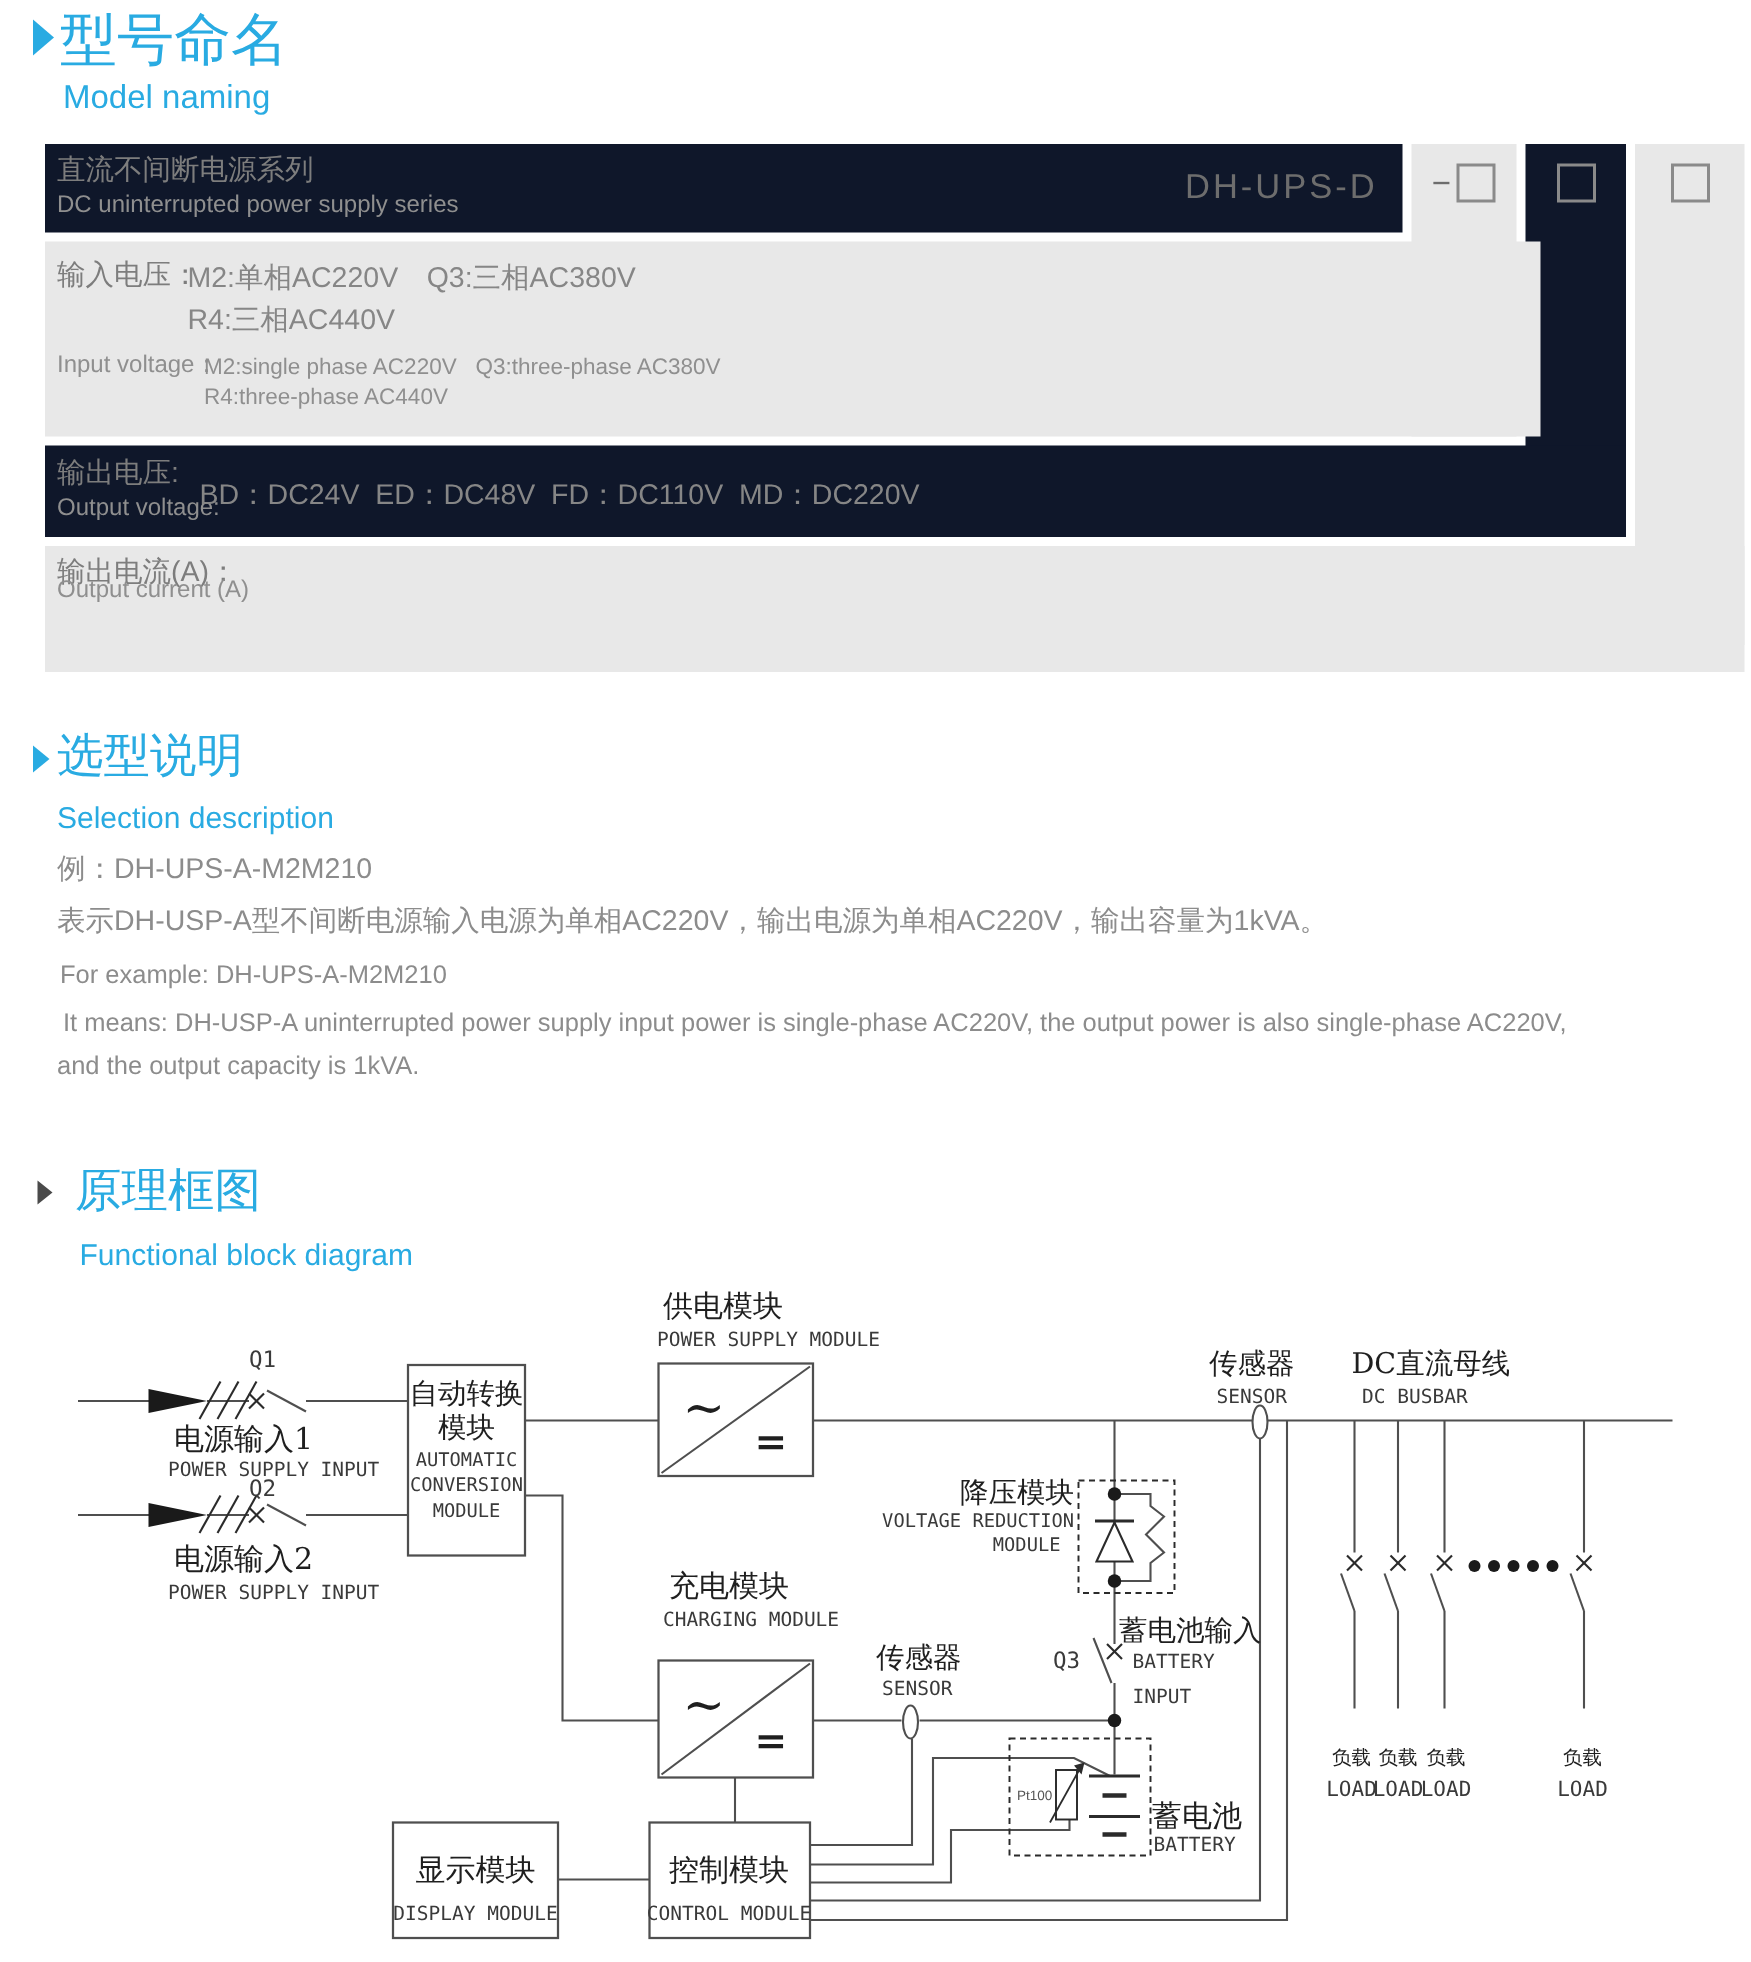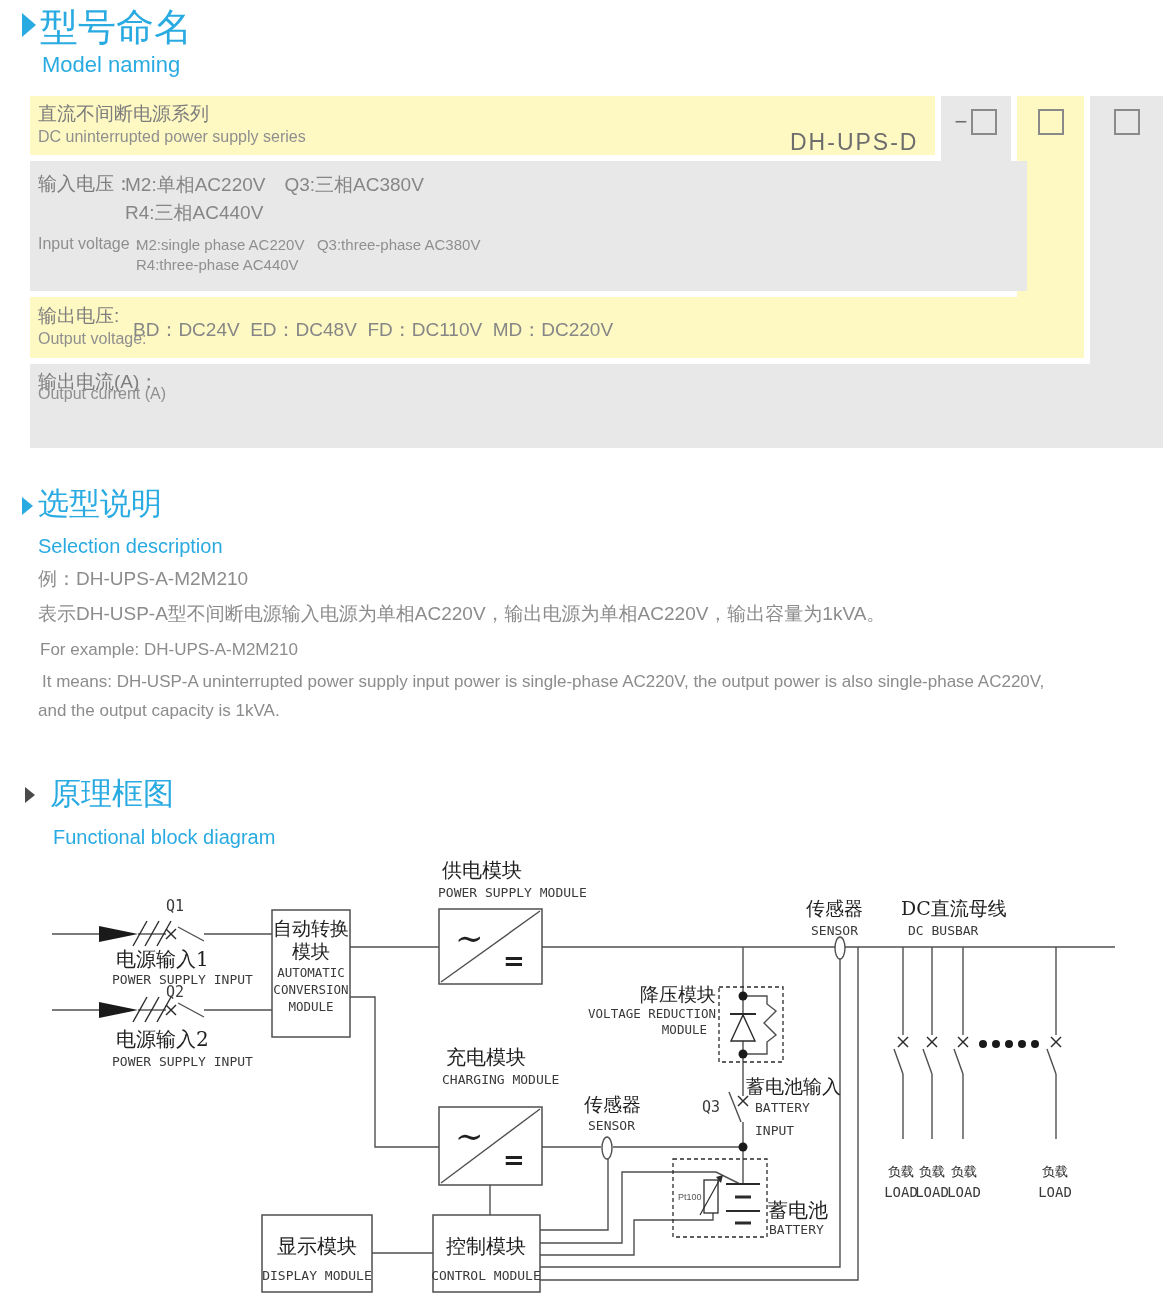--- a/index.html
+++ b/index.html
@@ -8,21 +8,21 @@
   .abs{position:absolute;}
   
   .tri{width:0;height:0;display:block;}
   .tri-blue{border-left:14px solid #29abe2;border-top:12px solid transparent;border-bottom:12px solid transparent;}
   .tri-blue-sm{border-left:11px solid #29abe2;border-top:9px solid transparent;border-bottom:9px solid transparent;}
   .tri-dark{border-left:10px solid #4a4a4a;border-top:8px solid transparent;border-bottom:8px solid transparent;}
   .h-cn{color:#29abe2;line-height:1;white-space:nowrap;}
   .h-en{color:#29abe2;line-height:1;white-space:nowrap;}
   
   .blk{position:absolute;}
-  .bg-blue{background:#fef9c3;}
+  .bg-blue{background:#0f172a;}
   .bg-gray{background:#e8e8e8;}
   .t-cn{color:#7d7d7d;font-size:19px;line-height:1.25;white-space:pre;}
   .t-en{color:#8f8f8f;font-size:16px;line-height:1.25;white-space:pre;}
   .t-val{color:#868686;font-size:19px;white-space:pre;}
   .t-val-en{color:#8f8f8f;font-size:15px;white-space:pre;}
   .model-code{color:#6d6d6d;font-size:23px;letter-spacing:2px;white-space:nowrap;}
   .ph-box{display:inline-block;width:22px;height:22px;border:2px solid #8a8a8a;vertical-align:middle;background:transparent;}
   .dash{color:#6d6d6d;font-size:22px;vertical-align:middle;margin-right:4px;}
   
   .sel{color:#8c8c8c;white-space:nowrap;}
@@ -48,21 +48,21 @@
     <div class="blk bg-blue" style="left:1017px;top:96px;width:67px;height:262px;text-align:center;">
       <div style="margin-top:13px;"><span class="ph-box"></span></div>
     </div>
     <div class="blk bg-gray" style="left:1090px;top:96px;width:73px;height:334px;text-align:center;">
       <div style="margin-top:13px;"><span class="ph-box"></span></div>
     </div>
 
     <div class="blk bg-blue" style="left:30px;top:96px;width:905px;height:59px;">
       <div class="t-cn abs" style="left:8px;top:6px;">直流不间断电源系列</div>
       <div class="t-en abs" style="left:8px;top:31px;">DC uninterrupted power supply series</div>
-      <div class="model-code abs" style="left:760px;top:33px;">DH-UPS-D</div>
+      <div class="model-code abs" style="left:760px;top:15px;">DH-UPS-D</div>
     </div>
 
     <div class="blk bg-gray" style="left:30px;top:161px;width:997px;height:130px;">
       <div class="t-cn abs" style="left:8px;top:11px;">输入电压：</div>
       <div class="t-val abs" style="left:95px;top:11px;">M2:单相AC220V　Q3:三相AC380V</div>
       <div class="t-val abs" style="left:95px;top:39px;">R4:三相AC440V</div>
       <div class="t-en abs" style="left:8px;top:73px;">Input voltage：</div>
       <div class="t-val-en abs" style="left:106px;top:75px;">M2:single phase AC220V   Q3:three-phase AC380V</div>
       <div class="t-val-en abs" style="left:106px;top:95px;">R4:three-phase AC440V</div>
     </div>

